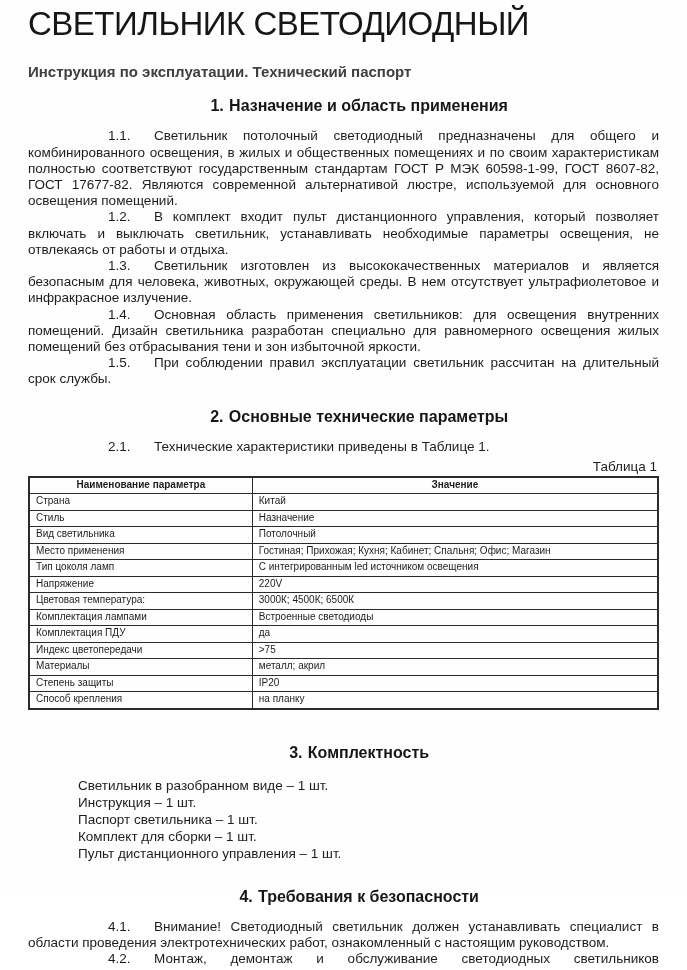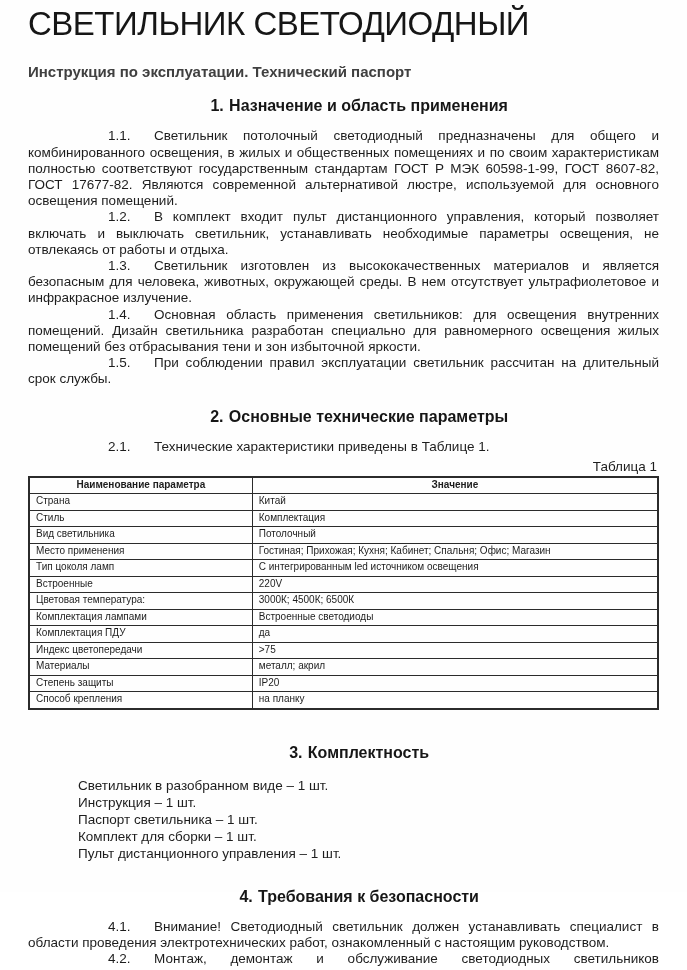--- a/index.html
+++ b/index.html
@@ -136,36 +136,36 @@
         <th>Значение</th>
       </tr>
     </thead>
     <tbody>
       <tr>
           <td>Страна</td>
           <td>Китай</td>
         </tr>
       <tr>
           <td>Стиль</td>
-          <td>Комплектация</td>
+          <td>Назначение</td>
         </tr>
       <tr>
           <td>Вид светильника</td>
           <td>Потолочный</td>
         </tr>
       <tr>
           <td>Место применения</td>
           <td>Гостиная; Прихожая; Кухня; Кабинет; Спальня; Офис; Магазин</td>
         </tr>
       <tr>
           <td>Тип цоколя ламп</td>
           <td>С интегрированным led источником освещения</td>
         </tr>
       <tr>
-          <td>Встроенные</td>
+          <td>Напряжение</td>
           <td>220V</td>
         </tr>
       <tr>
           <td>Цветовая температура:</td>
           <td>3000К; 4500К; 6500К</td>
         </tr>
       <tr>
           <td>Комплектация лампами</td>
           <td>Встроенные светодиоды</td>
         </tr>

